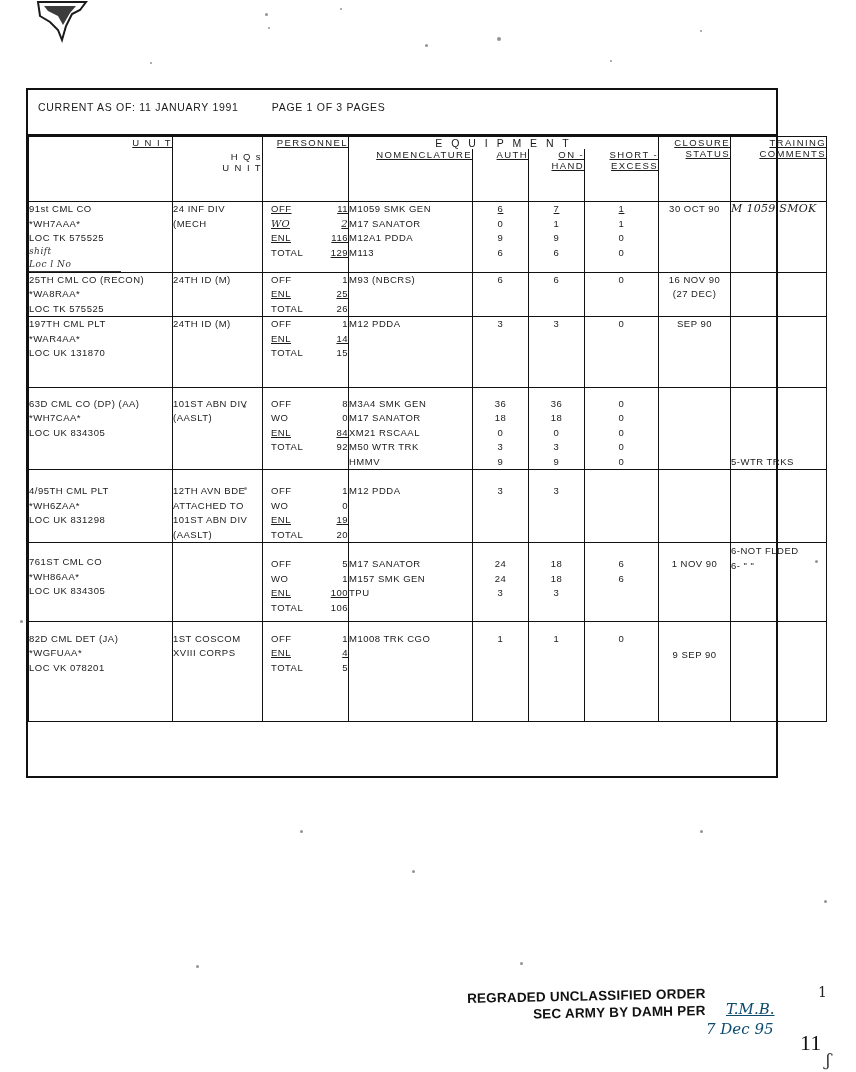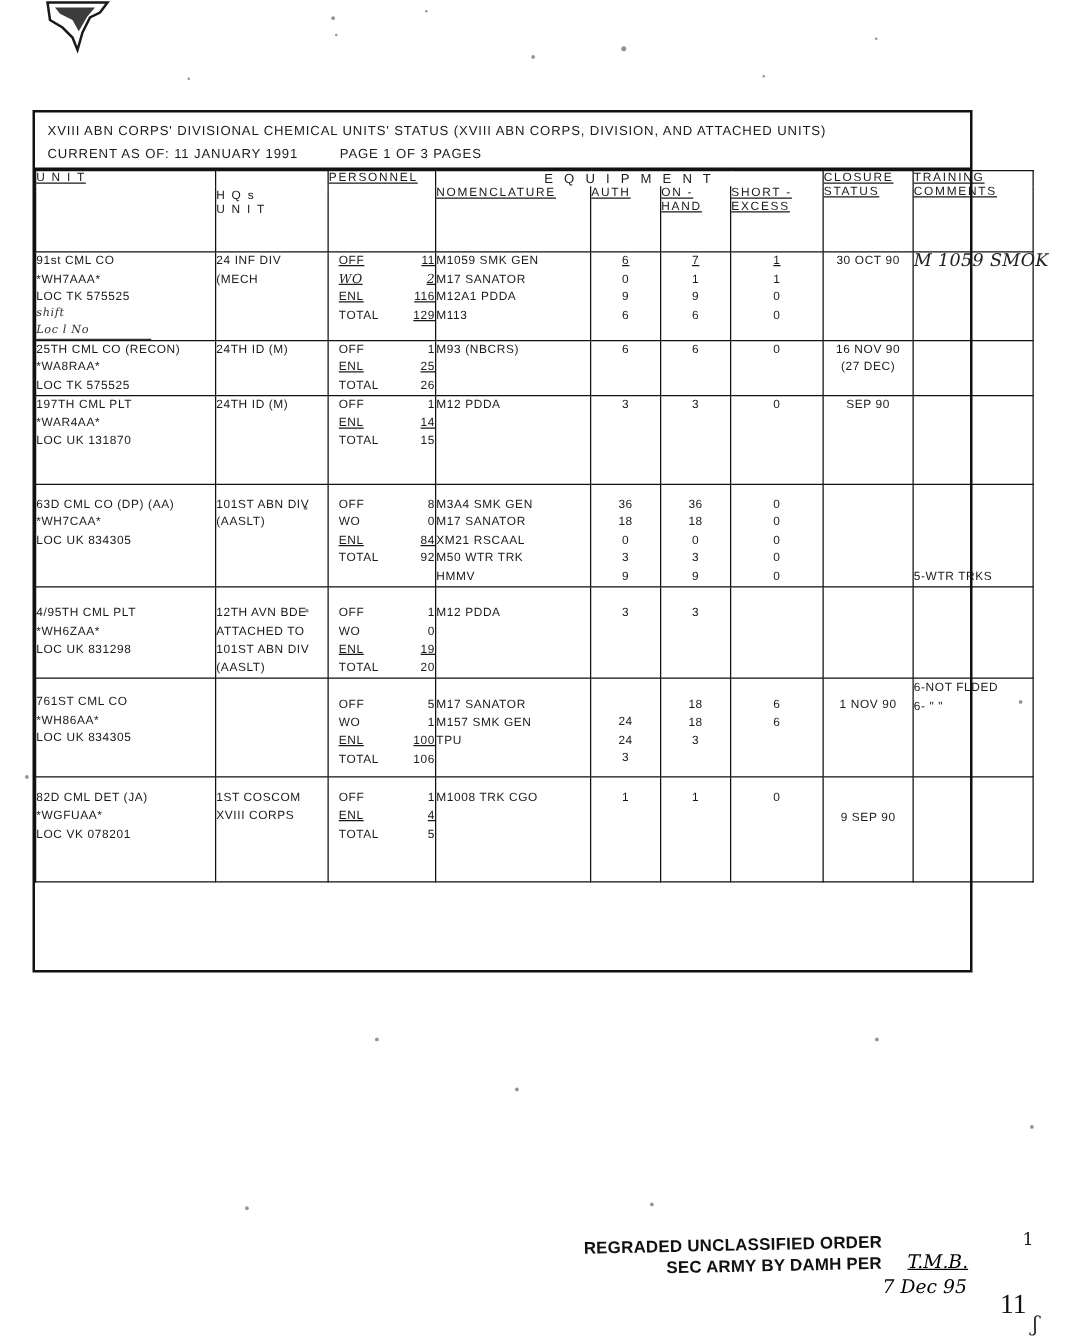--- a/index.html
+++ b/index.html
@@ -73,21 +73,21 @@
   
   .eq-span {
     text-align: center;
     font-size: 10.5px;
     letter-spacing: 3px;
     padding-top: 4px;
     padding-bottom: 2px;
     border-bottom: none !important;
   }
   .col-head {
-    text-align: left;
+    text-align: right;
     font-size: 9.5px;
     letter-spacing: .9px;
     padding: 2px 1px 4px 1px;
     vertical-align: bottom;
     height: 52px;
   }
   .col-head span.u {
     text-decoration: underline;
     display: inline-block;
     letter-spacing: 1.4px;
@@ -107,21 +107,21 @@
   .pers-row { display: flex; gap: 0; }
   .pers-row .lbl { width: 44px; display: inline-block; }
   .pers-row .val { width: 34px; text-align: right; display: inline-block; }
   .pers-row.ul .lbl, .pers-row.ul .val { text-decoration: underline; }
   .pers-row.ul2 .val { text-decoration: underline; }
   .num-u { text-decoration: underline; }
 
   .handwrite {
     font-family: "DejaVu Serif", serif;
     font-style: italic;
-    font-size: 14px;
+    font-size: 11px;
     color: #222;
     letter-spacing: .3px;
   }
   .hw-small {
     font-family: "DejaVu Serif", serif;
     font-style: italic;
     font-size: 9px;
     color: #333;
     line-height: 11px;
   }
@@ -151,21 +151,21 @@
     transform: rotate(-1.2deg);
     transform-origin: right center;
   }
   .stamp-l1 { top: 0px; }
   .stamp-l2 { top: 17px; }
   .stamp-hw {
     position: absolute;
     font-family: "DejaVu Serif", serif;
     font-style: italic;
     font-size: 15px;
-    color: #000000;
+    color: #0c4a6e;
   }
   #page-number {
     position: absolute;
     left: 800px;
     top: 1030px;
     font-family: "Liberation Serif", serif;
     font-size: 22px;
     color: #111;
   }
   #tick-mark {
@@ -213,21 +213,20 @@
 <div class="corner-mark">
   <svg width="54" height="46" viewBox="0 0 54 46">
     <path d="M2,2 L50,2 L44,10 L36,14 L30,26 L26,40 L22,30 L14,22 L4,16 Z" fill="none" stroke="#1a1a1a" stroke-width="2"></path>
     <path d="M8,6 L40,6 L34,13 L27,25 L22,16 L12,11 Z" fill="#1a1a1a" opacity=".85"></path>
   </svg>
 </div>
 
 <div id="doc-frame">
 
   <div class="doc-header">
-    <div class="line">XVIII ABN CORPS' DIVISIONAL CHEMICAL UNITS' STATUS (XVIII ABN CORPS, DIVISION, AND ATTACHED UNITS)</div>
     <div class="line line2">
       <span>CURRENT AS OF: 11 JANUARY 1991</span>
       <span class="hdr-gap"></span>
       <span>PAGE 1 OF 3 PAGES</span>
     </div>
   </div>
 
   <table class="grid">
     <colgroup>
       <col style="width:144px">
@@ -555,21 +554,21 @@
         <div class="pers-row">
               <span class="lbl">TOTAL</span>
               <span class="val">106</span>
             </div>
       </td>
       <td class="cell" style="padding-top:14px">
         <div>M17 SANATOR</div>
         <div>M157 SMK GEN</div>
         <div>TPU</div>
       </td>
-      <td class="cell c" style="padding-top:28px">
+      <td class="cell c" style="padding-top:14px">
         <div>24</div>
         <div>24</div>
         <div>3</div>
       </td>
       <td class="cell c" style="padding-top:14px">
         <div>18</div>
         <div>18</div>
         <div>3</div>
       </td>
       <td class="cell c" style="padding-top:14px">
@@ -580,21 +579,21 @@
       <td class="cell c" style="padding-top:14px">
         <div>1 NOV 90</div>
       </td>
       <td class="cell" style="padding-top:1px">
         <div>6-NOT FLDED</div>
         <div>6-  "   "</div>
       </td>
     </tr>
 
     <tr>
-      <td class="cell" style="padding-top:10px;padding-bottom:30px">
+      <td class="cell" style="padding-top:10px;padding-bottom:46px">
         <div>82D CML DET (JA)</div>
         <div>*WGFUAA*</div>
         <div>LOC VK 078201</div>
       </td>
       <td class="cell" style="padding-top:10px">
         <div>1ST COSCOM</div>
         <div>XVIII CORPS</div>
       </td>
       <td class="cell pers" style="padding-top:10px">
         <div class="pers-row">

